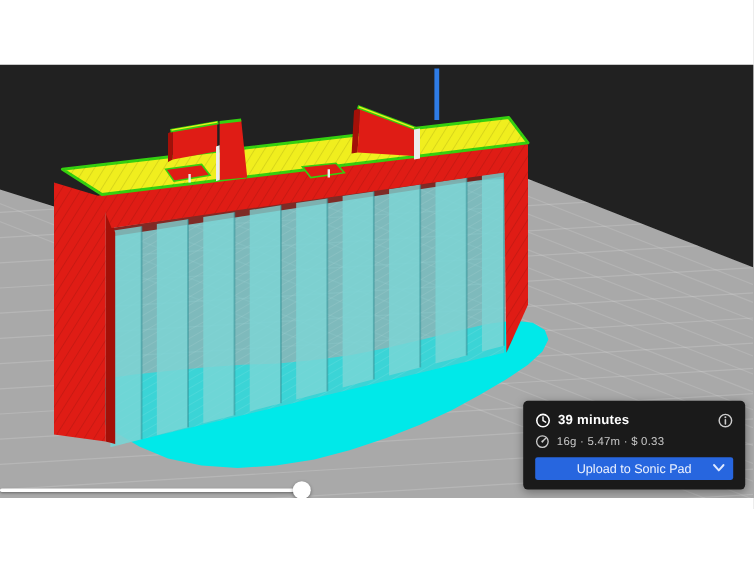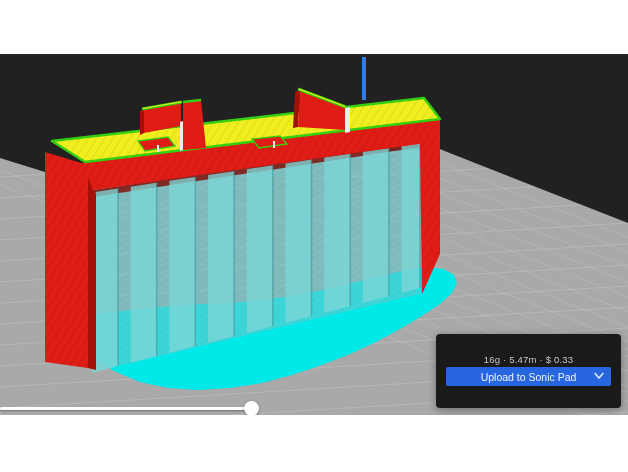--- a/index.html
+++ b/index.html
@@ -16,21 +16,21 @@
                 border-radius:2px;box-shadow:0 1px 2px rgba(0,0,0,.35);}
   .slider-handle{position:absolute;top:401px;width:15px;height:15px;border-radius:50%;
                  background:var(--slider-white,#fff);box-shadow:0 1px 3px rgba(0,0,0,.4);cursor:pointer;}
 
   
   .stats-panel{position:absolute;left:436px;top:334px;width:185px;height:74px;
                background:var(--panel-bg,#1a1a1a);border-radius:4px;box-sizing:border-box;
                padding:9px 10px 8px 10px;box-shadow:0 2px 8px rgba(0,0,0,.35);}
   .stat-row{display:flex;align-items:center;gap:6px;}
   .stat-row.time{height:14px;}
-  .stat-row.material{margin-top:5px;height:12px;flex-direction:column;}
+  .stat-row.material{margin-top:5px;height:12px;}
   .stat-time-text{font-size:11px;font-weight:bold;color:var(--text-primary,#fff);letter-spacing:.2px;}
   .stat-material-text{font-size:9.5px;color:var(--text-secondary,#c8c8c8);letter-spacing:.2px;}
   .icon-right{margin-left:auto;}
   .upload-btn{position:relative;margin-top:7px;width:100%;height:19px;border:none;border-radius:2px;
               background:var(--button-blue,#2766df);color:#eef3ff;font-size:10.5px;
               font-family:"Liberation Sans",sans-serif;display:flex;align-items:center;justify-content:center;
               cursor:pointer;text-align:center;}
   .upload-btn .chev{position:absolute;right:7px;top:5px;}
 </style>
 </head>
@@ -166,20 +166,32 @@
       </g>
 
       <line x1="364" y1="3" x2="364" y2="46" style="stroke:var(--travel-blue)" stroke-width="4"></line>
     </svg>
 
     <div class="slider-track" style="top: 353px; width: 253px;"></div>
     <div class="slider-handle" style="top: 347px; left: 244px;"></div>
   </div>
 
   <div class="stats-panel">
+    <div class="stat-row time">
+      <svg width="13" height="13" viewBox="0 0 14 14">
+        <circle cx="7" cy="7" r="5.6" fill="none" stroke="#ffffff" stroke-width="1.4"></circle>
+        <polyline points="7,3.8 7,7 9.4,8.4" fill="none" stroke="#ffffff" stroke-width="1.3" stroke-linecap="round"></polyline>
+      </svg>
+      <span class="stat-time-text">39 minutes</span>
+      <svg class="icon-right" width="13" height="13" viewBox="0 0 14 14">
+        <circle cx="7" cy="7" r="5.6" fill="none" stroke="#cccccc" stroke-width="1.3"></circle>
+        <line x1="7" y1="6.2" x2="7" y2="10" stroke="#cccccc" stroke-width="1.4" stroke-linecap="round"></line>
+        <circle cx="7" cy="3.9" r="0.9" fill="#cccccc"></circle>
+      </svg>
+    </div>
     <div class="stat-row material">
       <svg width="12" height="12" viewBox="0 0 14 14">
         <circle cx="7" cy="7" r="5.6" fill="none" stroke="#cccccc" stroke-width="1.3"></circle>
         <line x1="7" y1="7" x2="10" y2="4" stroke="#cccccc" stroke-width="1.4" stroke-linecap="round"></line>
         <circle cx="7" cy="7" r="1" fill="#cccccc"></circle>
       </svg>
       <span class="stat-material-text">16g · 5.47m · $ 0.33</span>
     </div>
     <button class="upload-btn">
       <span>Upload to Sonic Pad</span>

